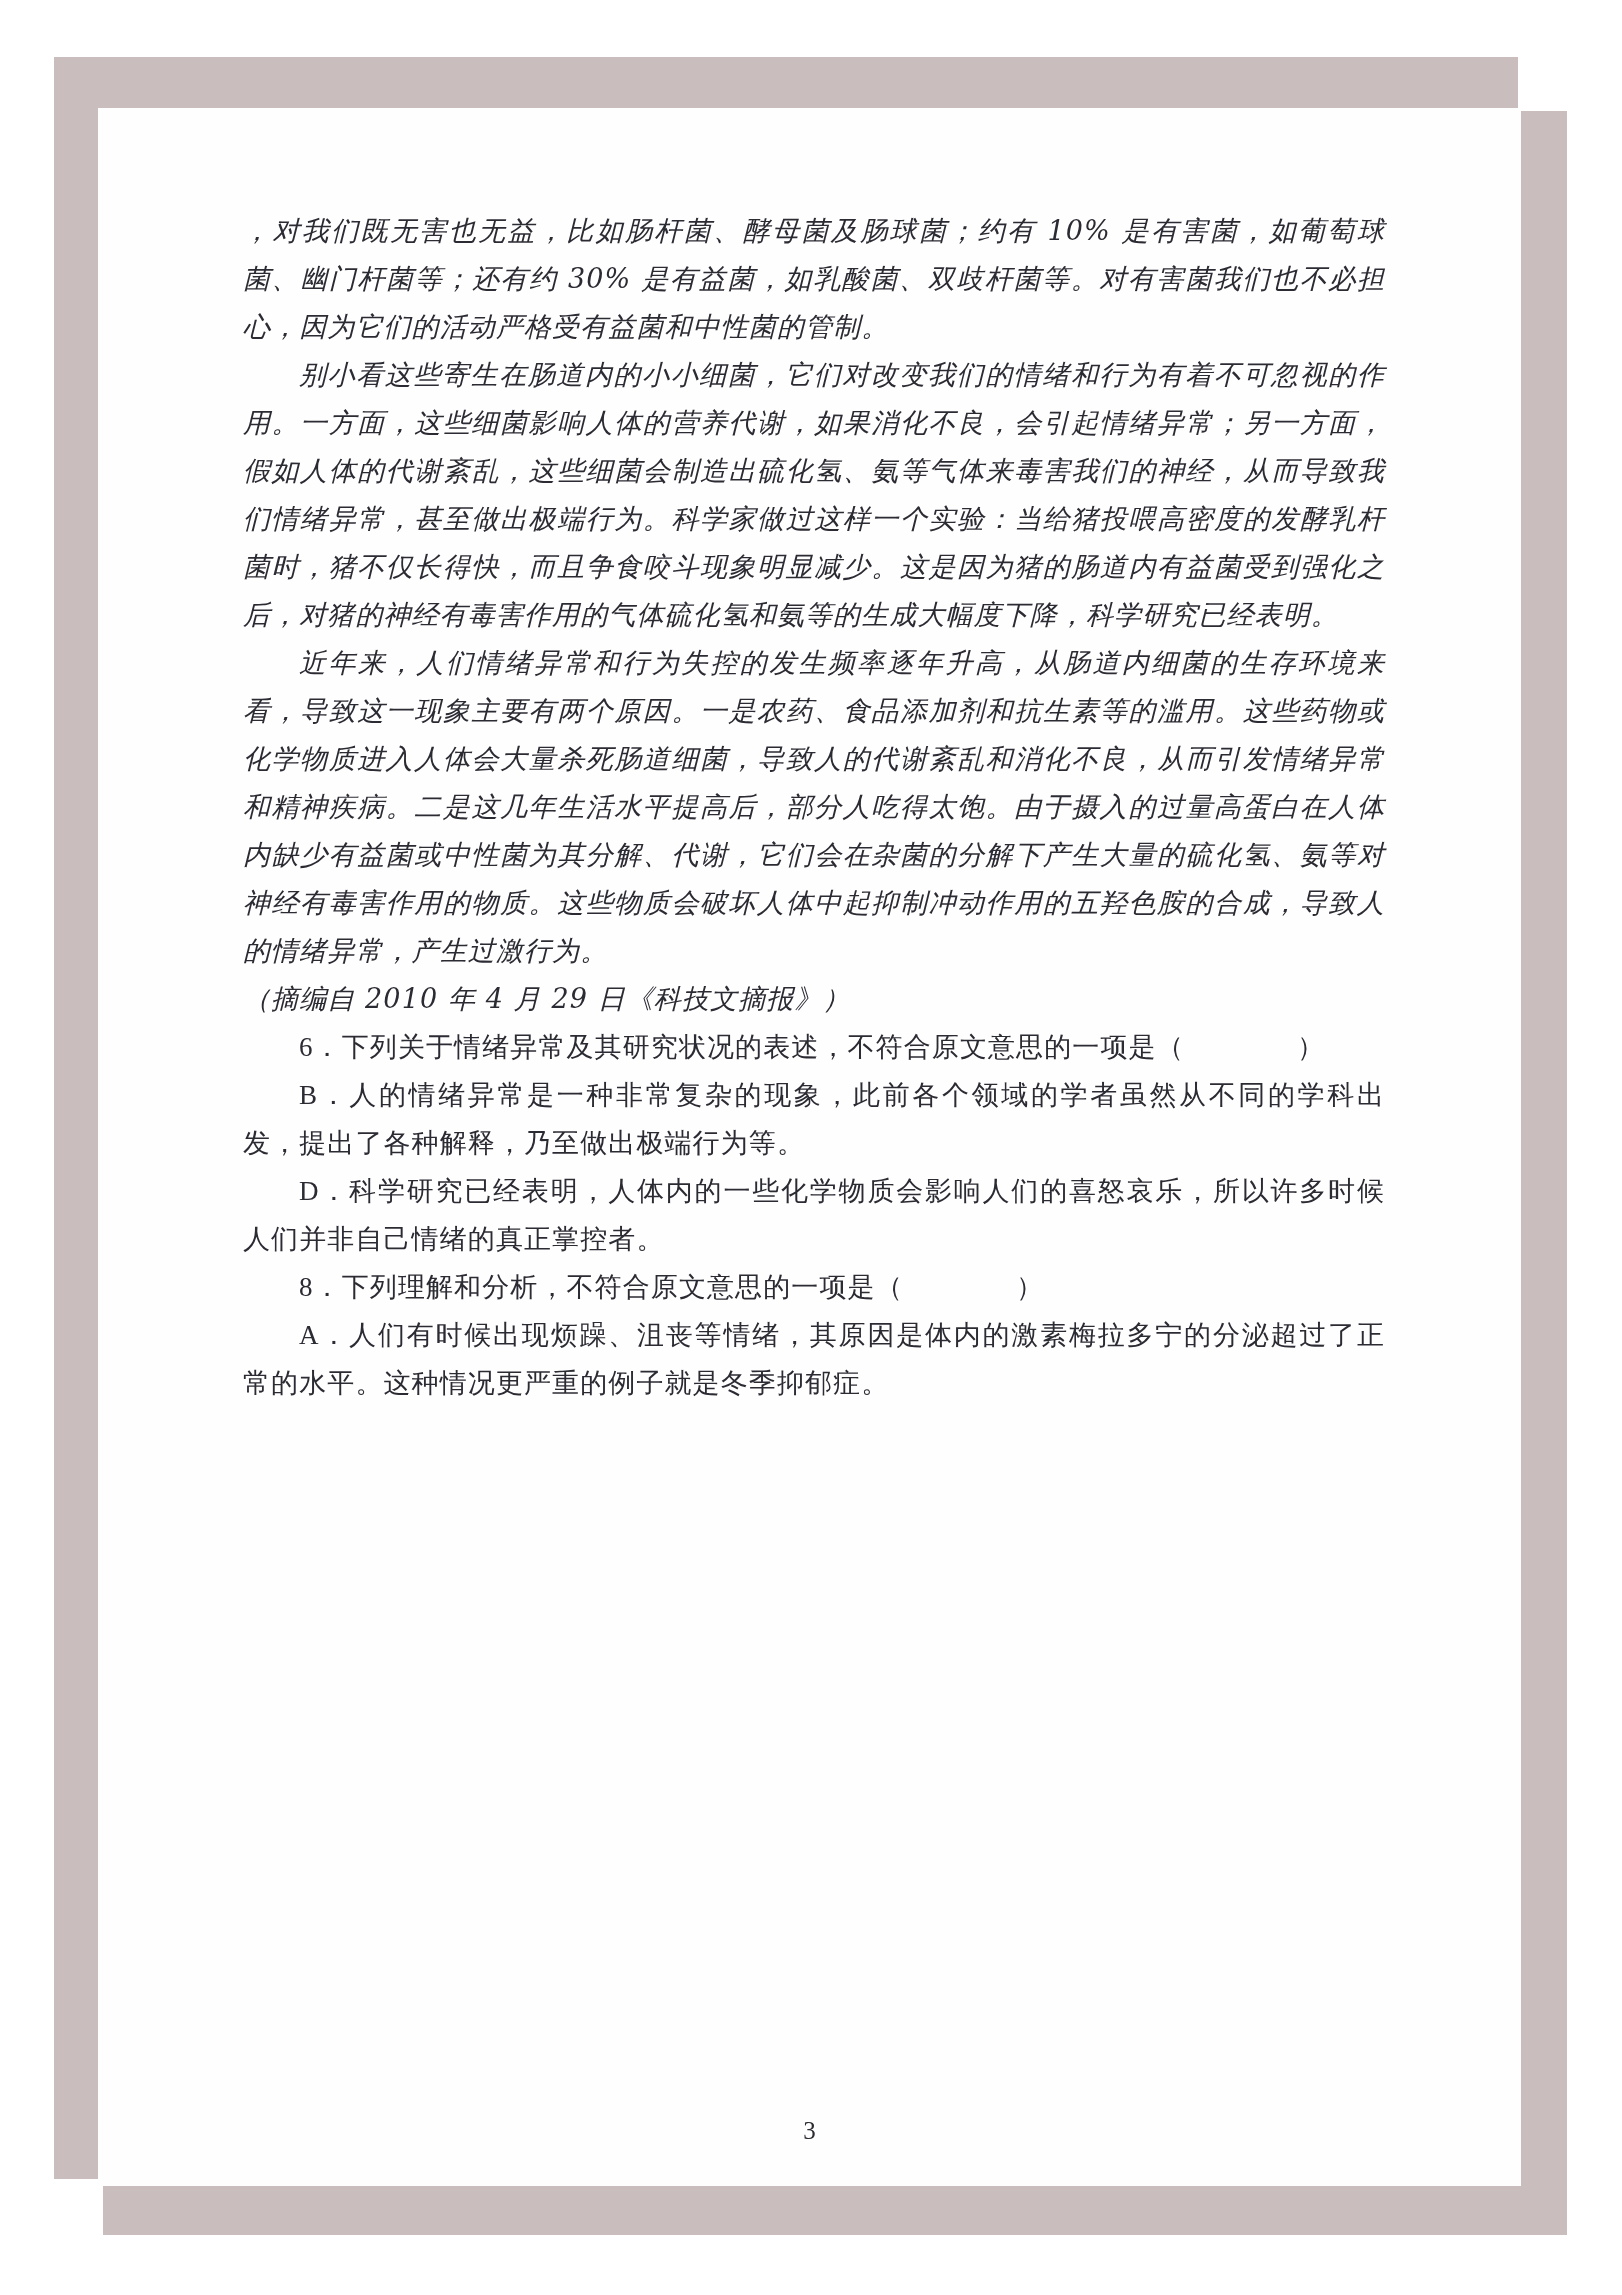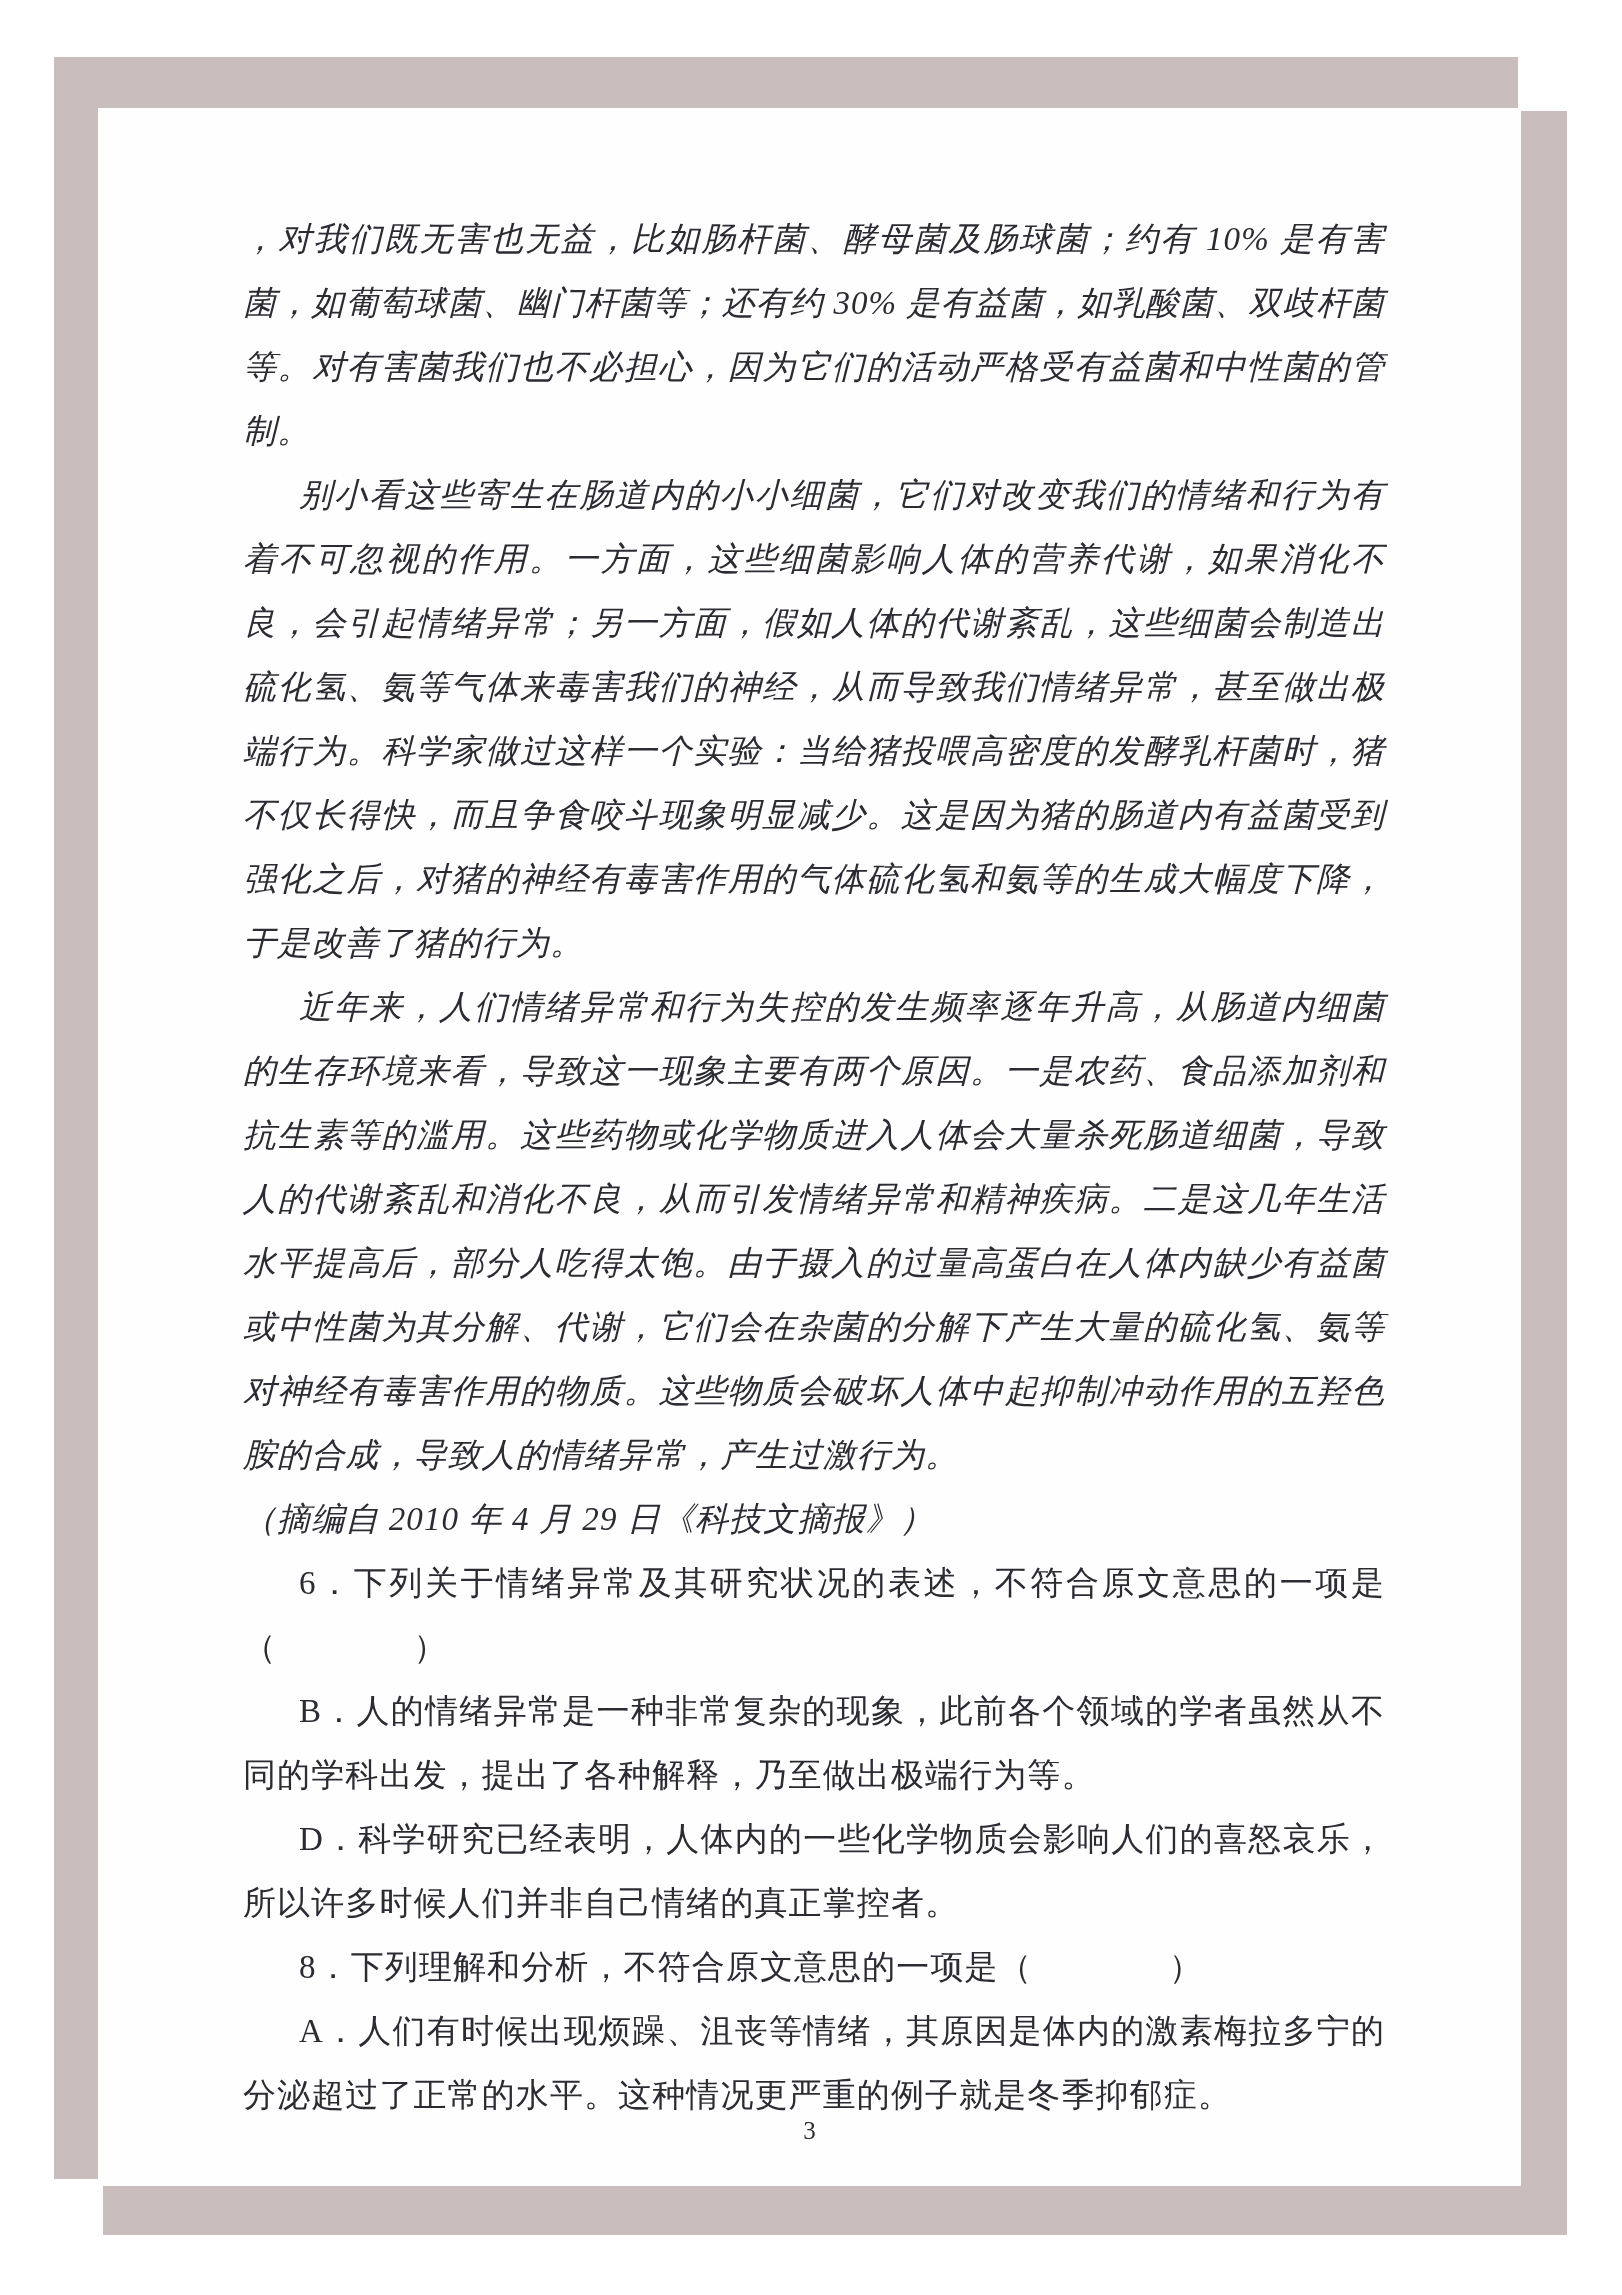--- a/index.html
+++ b/index.html
@@ -43,26 +43,25 @@
     background: #fefefe;
   }
   .content {
     position: absolute;
     left: 145px;  
     top: 99px;   
     width: 1142px;
   }
   .content p {
     margin: 0;
-    font-size: 33px;
-    line-height: 64px;
+    font-size: 27px;
+    line-height: 48px;
     letter-spacing: 1.1px;
     text-align: justify;
     color: #2b2b33;
-    font-family: Liberation Serif, serif;
   }
   
   .kai {
     font-family: "DejaVu Serif", "Liberation Serif", serif;
     font-style: italic;
   }
   
   .fsong {
     font-family: "Liberation Serif", "DejaVu Serif", serif;
     font-style: normal;
@@ -86,21 +85,21 @@
 
   <div class="frame-back"></div>
   <div class="frame-shadow"></div>
 
   <div class="paper">
 
     <div class="content">
 
       <p class="kai">，对我们既无害也无益，比如肠杆菌、酵母菌及肠球菌；约有 10% 是有害菌，如葡萄球菌、幽门杆菌等；还有约 30% 是有益菌，如乳酸菌、双歧杆菌等。对有害菌我们也不必担心，因为它们的活动严格受有益菌和中性菌的管制。</p>
 
-      <p class="kai indent">别小看这些寄生在肠道内的小小细菌，它们对改变我们的情绪和行为有着不可忽视的作用。一方面，这些细菌影响人体的营养代谢，如果消化不良，会引起情绪异常；另一方面，假如人体的代谢紊乱，这些细菌会制造出硫化氢、氨等气体来毒害我们的神经，从而导致我们情绪异常，甚至做出极端行为。科学家做过这样一个实验：当给猪投喂高密度的发酵乳杆菌时，猪不仅长得快，而且争食咬斗现象明显减少。这是因为猪的肠道内有益菌受到强化之后，对猪的神经有毒害作用的气体硫化氢和氨等的生成大幅度下降，于是改善了猪的行为。</p>
+      <p class="kai indent">别小看这些寄生在肠道内的小小细菌，它们对改变我们的情绪和行为有着不可忽视的作用。一方面，这些细菌影响人体的营养代谢，如果消化不良，会引起情绪异常；另一方面，假如人体的代谢紊乱，这些细菌会制造出硫化氢、氨等气体来毒害我们的神经，从而导致我们情绪异常，甚至做出极端行为。科学家做过这样一个实验：当给猪投喂高密度的发酵乳杆菌时，猪不仅长得快，而且争食咬斗现象明显减少。这是因为猪的肠道内有益菌受到强化之后，对猪的神经有毒害作用的气体硫化氢和氨等的生成大幅度下降，科学研究已经表明。</p>
 
       <p class="kai indent">近年来，人们情绪异常和行为失控的发生频率逐年升高，从肠道内细菌的生存环境来看，导致这一现象主要有两个原因。一是农药、食品添加剂和抗生素等的滥用。这些药物或化学物质进入人体会大量杀死肠道细菌，导致人的代谢紊乱和消化不良，从而引发情绪异常和精神疾病。二是这几年生活水平提高后，部分人吃得太饱。由于摄入的过量高蛋白在人体内缺少有益菌或中性菌为其分解、代谢，它们会在杂菌的分解下产生大量的硫化氢、氨等对神经有毒害作用的物质。这些物质会破坏人体中起抑制冲动作用的五羟色胺的合成，导致人的情绪异常，产生过激行为。</p>
 
       <p class="kai attrib">（摘编自 2010 年 4 月 29 日《科技文摘报》）</p>
 
       <p class="fsong indent">6．下列关于情绪异常及其研究状况的表述，不符合原文意思的一项是（　　　　）</p>
 
 
       <p class="fsong indent">B．人的情绪异常是一种非常复杂的现象，此前各个领域的学者虽然从不同的学科出发，提出了各种解释，乃至做出极端行为等。</p>
 

